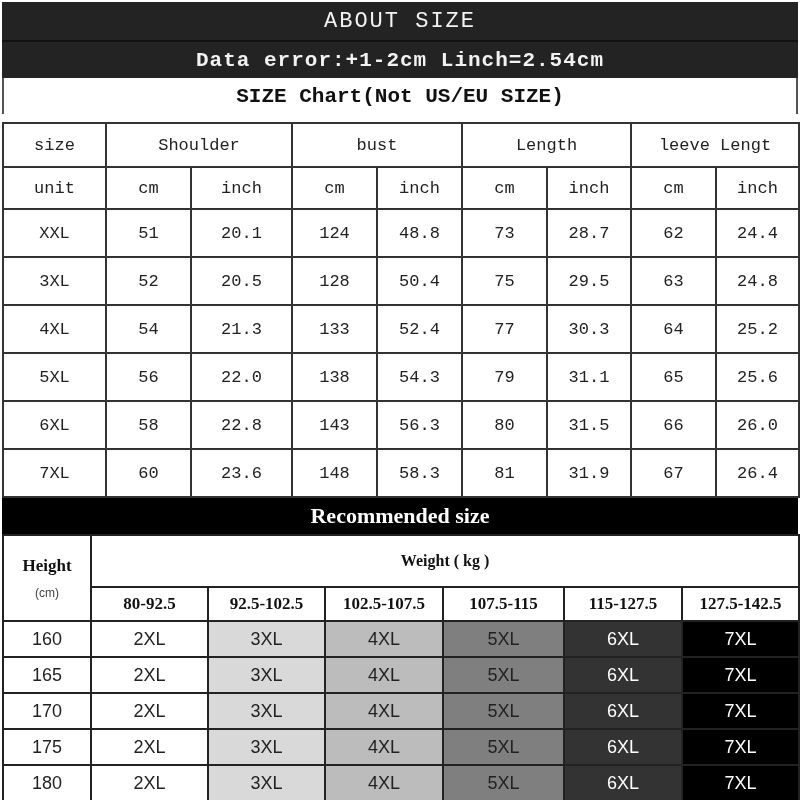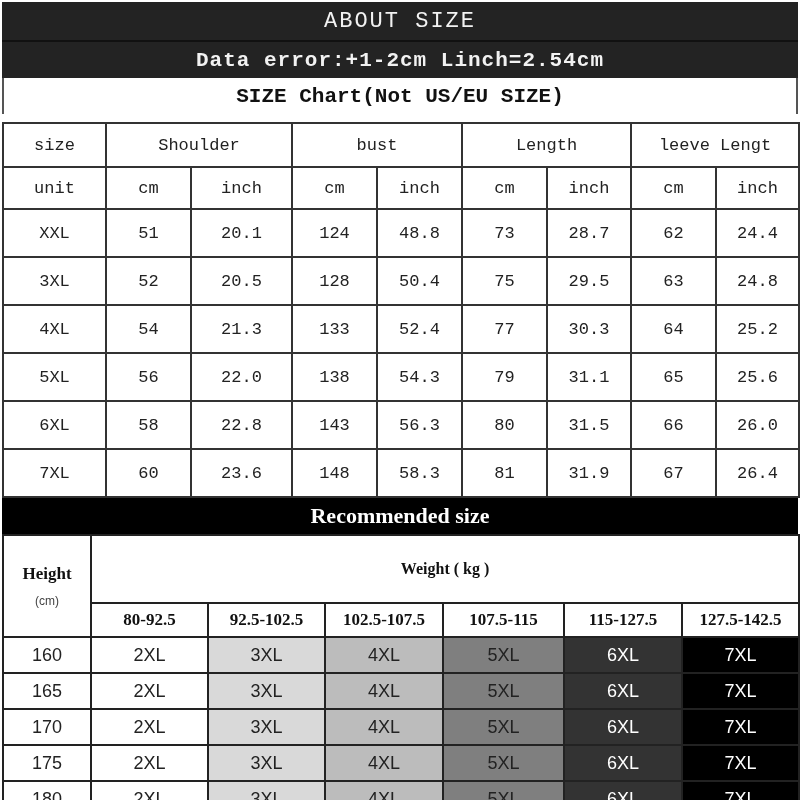--- a/index.html
+++ b/index.html
@@ -16,21 +16,21 @@
   table.size tr.h1 td { height: 44px; font-size: 17px; }
   table.size tr.h2 td { height: 42px; }
   table.size tr.dr td { height: 48px; margin-left: 15px; }
 
   .rec-header { position: absolute; left: 2px; top: 498px; width: 796px; height: 36px; background: #000; color: #fff; font-family: "Liberation Serif", "DejaVu Serif", serif; font-weight: bold; font-size: 22px; display: flex; align-items: center; justify-content: center; }
 
   table.rec { position: absolute; left: 2px; top: 534px; width: 796px; border-collapse: collapse; table-layout: fixed; }
   table.rec td { border: 2px solid #222; text-align: center; overflow: hidden; white-space: nowrap; }
   table.rec .hcell { font-family: "Liberation Serif", serif; font-weight: bold; font-size: 17px; color: #111; background: #fff; }
   table.rec .hcell .unit { display: block; font-family: "Liberation Sans", sans-serif; font-weight: normal; font-size: 12px; color: #444; margin-top: 10px; }
-  table.rec .wcell { font-family: "Liberation Serif", serif; font-weight: bold; font-size: 16px; height: 68px; vertical-align: middle; }
+  table.rec .wcell { font-family: "Liberation Serif", serif; font-weight: bold; font-size: 16px; height: 52px; vertical-align: middle; }
   table.rec .rng td { height: 34px; font-family: "Liberation Serif", serif; font-weight: bold; font-size: 17px; background: #fff; color: #111; }
   table.rec .rr td { height: 36px; font-family: "Liberation Sans", sans-serif; font-size: 18px; }
   table.rec .rr td.ht { background: #fff; color: #222; border-radius: 14px; }
 </style>
 </head>
 <body>
 
 <div class="bar bar-title">ABOUT SIZE</div>
 <div class="bar bar-error">Data error:+1-2cm Linch=2.54cm</div>
 <div class="bar bar-chart">SIZE Chart(Not US/EU SIZE)</div>

